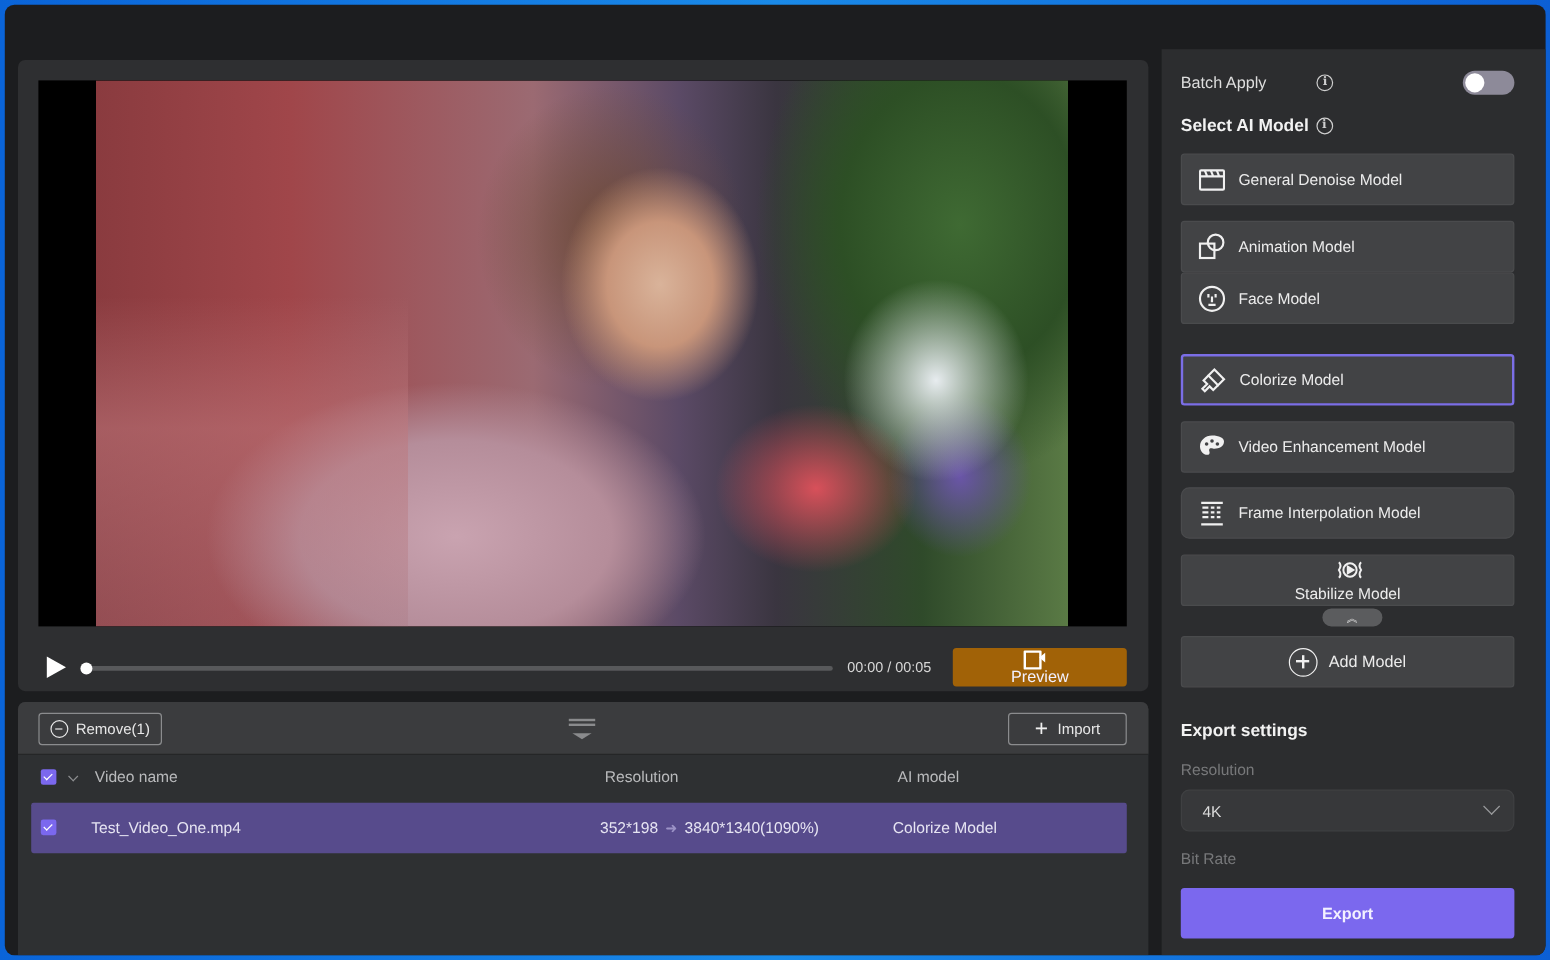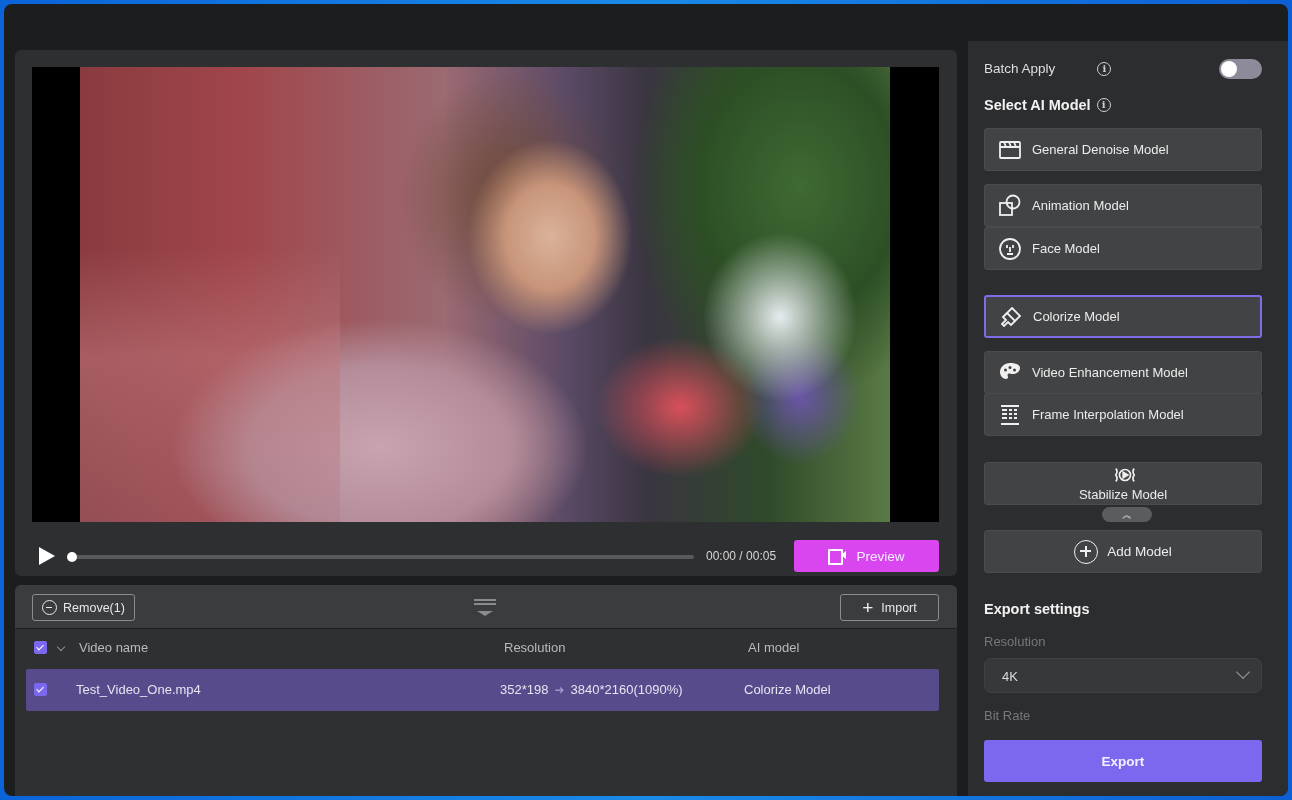--- a/index.html
+++ b/index.html
@@ -74,22 +74,22 @@
     background: #58595b; border-radius: 2px; cursor: pointer;
   }
   .progress-fill { position: absolute; left: 0; top: 0; height: 4px; background: #ffffff; border-radius: 2px; }
   .progress-knob {
     position: absolute; top: -3px; width: 10px; height: 10px; margin-left: -5px;
     background: #fff; border-radius: 50%; cursor: grab;
   }
   .time-readout { position: absolute; left: 674px; top: 11px; font-size: 12px; color: #d6d6d6; }
   .preview-btn {
     position: absolute; left: 762px; top: 2px; width: 145px; height: 32px;
-    background: #d946ef; border-radius: 3px; display: flex; align-items: center; justify-content: center;
-    color: #f2f0ff; font-size: 13.5px; cursor: pointer;
+    background: #a16207; border-radius: 3px; display: flex; align-items: center; justify-content: center;
+    color: #f2f0ff; font-size: 13.5px; cursor: pointer; flex-direction: column;
   }
   .preview-btn .cam-icon { width: 18px; height: 14px; margin-right: 10px; position: relative; }
   .cam-icon::before { content: ""; position: absolute; left: 0; top: 0; width: 11px; height: 12px; border: 2px solid #fff; border-radius: 1px; }
   .cam-icon::after { content: ""; position: absolute; left: 13px; top: 2px; border-right: 5px solid #fff; border-top: 4px solid transparent; border-bottom: 4px solid transparent; }
 
   
   .list-panel {
     position: absolute; left: 11px; top: 581px; width: 942px; height: 211px;
     background: #2e3032; border-radius: 6px 6px 0 0;
   }
@@ -221,21 +221,21 @@
       <div class="sort-chevron"></div>
       <div class="col" style="left:64px;">Video name</div>
       <div class="col" style="left:489px;">Resolution</div>
       <div class="col" style="left:733px;">AI model</div>
     </div>
 
     <div class="table-row">
       <div class="checkbox" style="left:8px; top:14px;"></div>
       <div class="col" style="left:50px;">Test_Video_One.mp4</div>
       <div class="col" style="left:474px;">
-        <span>352*198</span><span class="arrow-glyph">➜</span><span>3840*2160(1090%)</span>
+        <span>352*198</span><span class="arrow-glyph">➜</span><span>3840*1340(1090%)</span>
       </div>
       <div class="col" style="left:718px;">Colorize Model</div>
     </div>
   </div>
 
   <div class="sidebar">
     <div class="batch-row">
       <span>Batch Apply</span>
       <span class="info-icon">i</span>
     </div>
@@ -288,21 +288,21 @@
       <span class="m-icon">
         <svg width="24" height="24" viewBox="0 0 24 24">
             <path fill="#f0f0f0" stroke="none" d="M12 2C6.5 2 2 6 2 11c0 4 3 7 6 7 1.5 0 2-1 2-2s-1-2 0-3 3 0 4 0c4 0 8-2 8-6 0-3-4-5-10-5z"></path>
             <circle cx="7.5" cy="9" r="1.5" fill="#424345" stroke="none"></circle>
             <circle cx="12" cy="6.5" r="1.5" fill="#424345" stroke="none"></circle>
             <circle cx="16.5" cy="9" r="1.5" fill="#424345" stroke="none"></circle>
           </svg>
       </span>
       <span>Video Enhancement Model</span>
     </div>
-    <div class="model-btn" style="top:352px;">
+    <div class="model-btn" style="top:365px;border-radius:7px;">
       <span class="m-icon">
         <svg width="22" height="22" viewBox="0 0 22 22">
             <path d="M2 2h18M2 20h18M3 6h5M10 6h3M15 6h3M3 10h5M10 10h3M15 10h3M3 14h5M10 14h3M15 14h3"></path>
           </svg>
       </span>
       <span>Frame Interpolation Model</span>
     </div>
     <div class="model-btn" style="top:421px;flex-direction:column;">
       <span class="m-icon">
         <svg width="26" height="20" viewBox="0 0 26 20">

